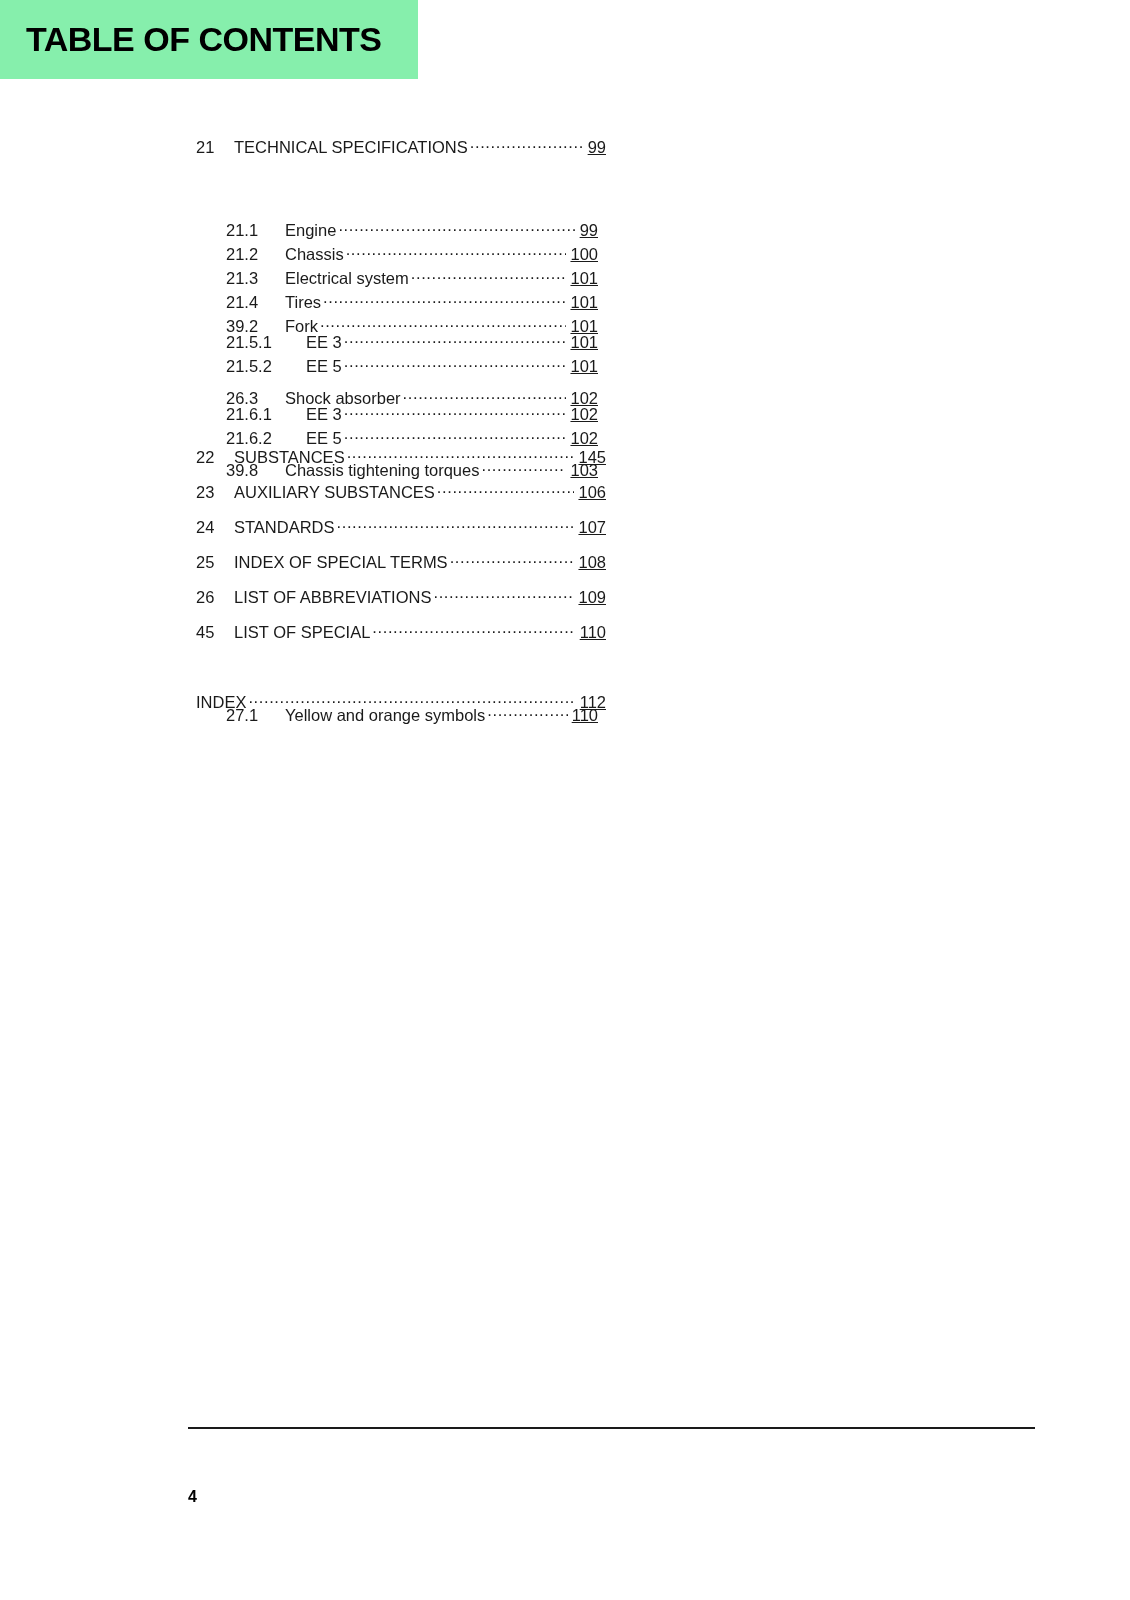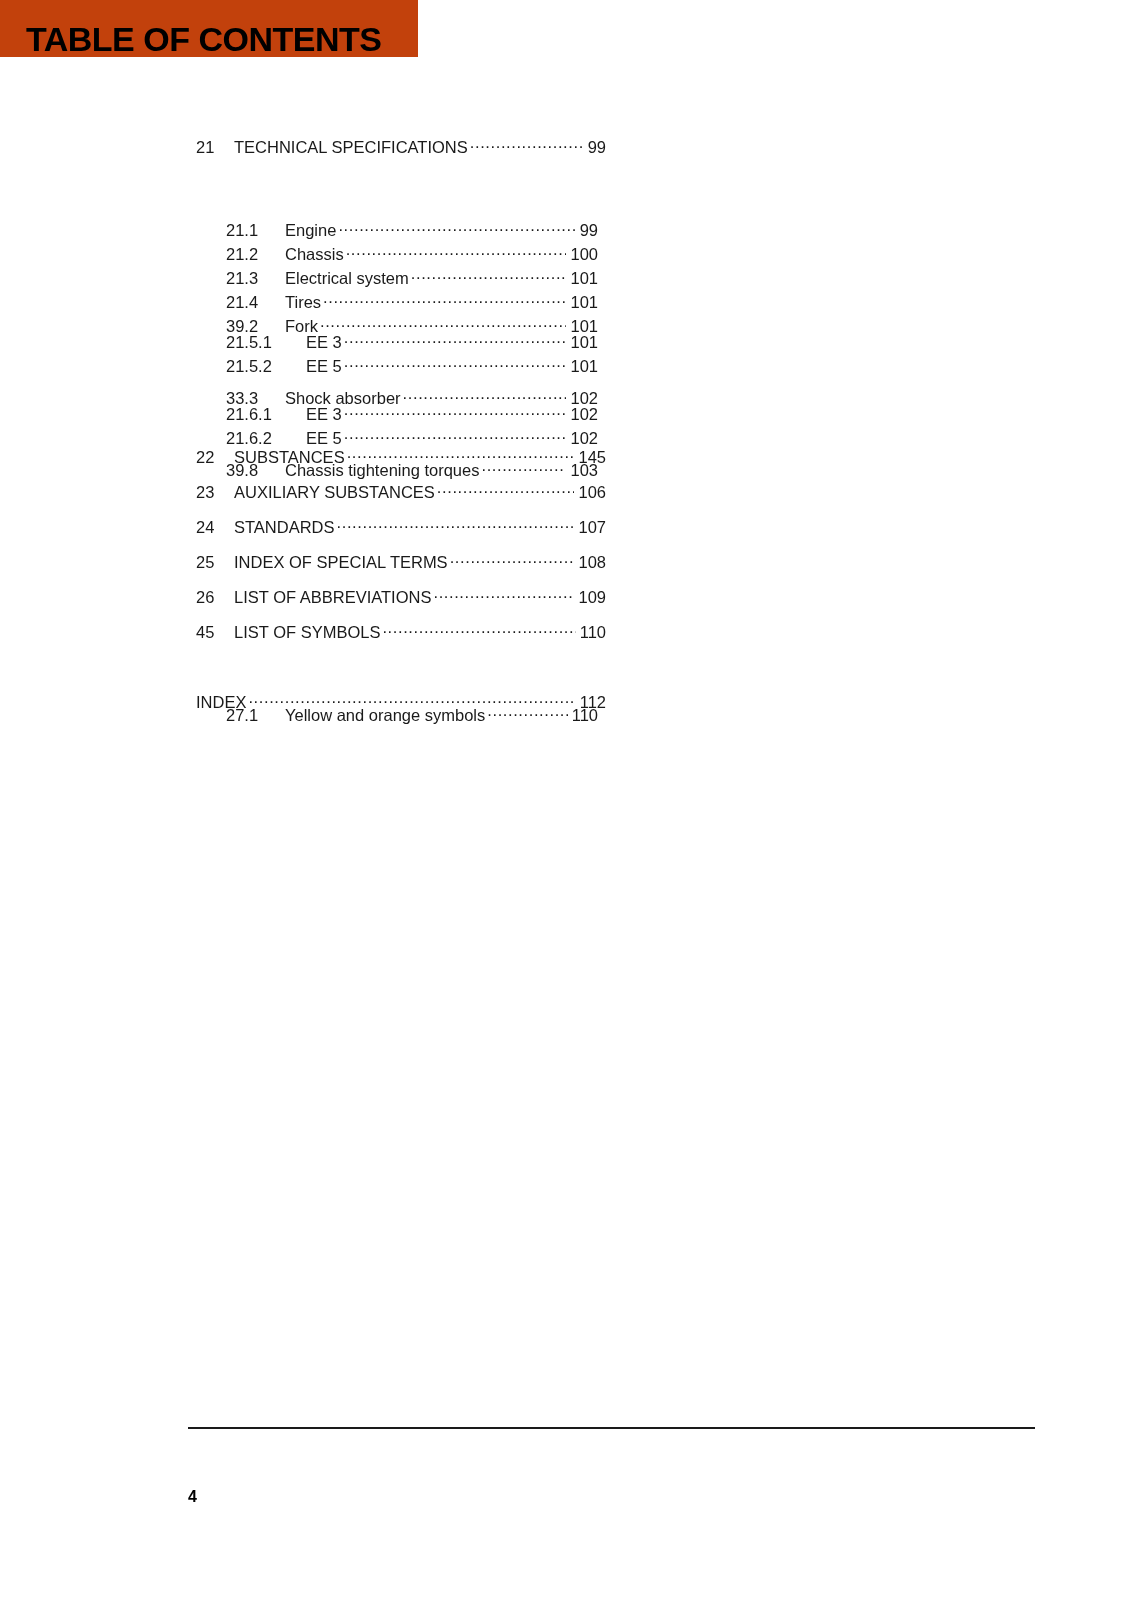--- a/index.html
+++ b/index.html
@@ -13,22 +13,22 @@
       position: relative;
       overflow: hidden;
       font-family: "Liberation Sans", sans-serif;
       color: #1a1a1a;
     }
     .header-box {
       position: absolute;
       left: 0;
       top: 0;
       width: 418px;
-      height: 57px;
-      background: #c2410c;
+      height: 79px;
+      background: #86efac;
     }
     .header-title {
       position: absolute;
       left: 26px;
       top: 20px;
       font-family: "Liberation Sans", sans-serif;
       font-weight: bold;
       font-size: 34px;
       letter-spacing: -0.5px;
       color: #000000;
@@ -70,20 +70,21 @@
       left: 0;
       top: 0;
       letter-spacing: 0.6px;
       font-size: 16.5px;
       line-height: 22px;
       white-space: nowrap;
     }
     .toc-page {
       flex: 0 0 auto;
       text-align: right;
+      text-decoration: underline;
     }
     
     .lvl1 .toc-num { width: 38px; }
     
     .lvl2 { left: 38px; width: 372px; margin-top: 48px; }
     .lvl2 .toc-num { width: 59px; }
     
     .lvl3 { left: 38px; width: 372px; margin-top: 40px; }
     .lvl3 .toc-num { width: 80px; }
     
@@ -165,21 +166,21 @@
   </div>
 
   <div class="toc-row lvl3" style="top:310px">
     <span class="toc-num">21.5.2</span>
     <span class="toc-label">EE 5</span>
     <span class="toc-dots"></span>
     <span class="toc-page">101</span>
   </div>
 
   <div class="toc-row lvl2" style="top:334px">
-    <span class="toc-num">33.3</span>
+    <span class="toc-num">26.3</span>
     <span class="toc-label">Shock absorber</span>
     <span class="toc-dots"></span>
     <span class="toc-page">102</span>
   </div>
 
   <div class="toc-row lvl3" style="top:358px">
     <span class="toc-num">21.6.1</span>
     <span class="toc-label">EE 3</span>
     <span class="toc-dots"></span>
     <span class="toc-page">102</span>
@@ -229,21 +230,21 @@
 
   <div class="toc-row lvl1" style="top:581px">
     <span class="toc-num">26</span>
     <span class="toc-label">LIST OF ABBREVIATIONS</span>
     <span class="toc-dots"></span>
     <span class="toc-page">109</span>
   </div>
 
   <div class="toc-row lvl1" style="top:616px">
     <span class="toc-num">45</span>
-    <span class="toc-label">LIST OF SYMBOLS</span>
+    <span class="toc-label">LIST OF SPECIAL</span>
     <span class="toc-dots"></span>
     <span class="toc-page">110</span>
   </div>
 
   <div class="toc-row lvl2" style="top:651px">
     <span class="toc-num">27.1</span>
     <span class="toc-label">Yellow and orange symbols</span>
     <span class="toc-dots"></span>
     <span class="toc-page">110</span>
   </div>

